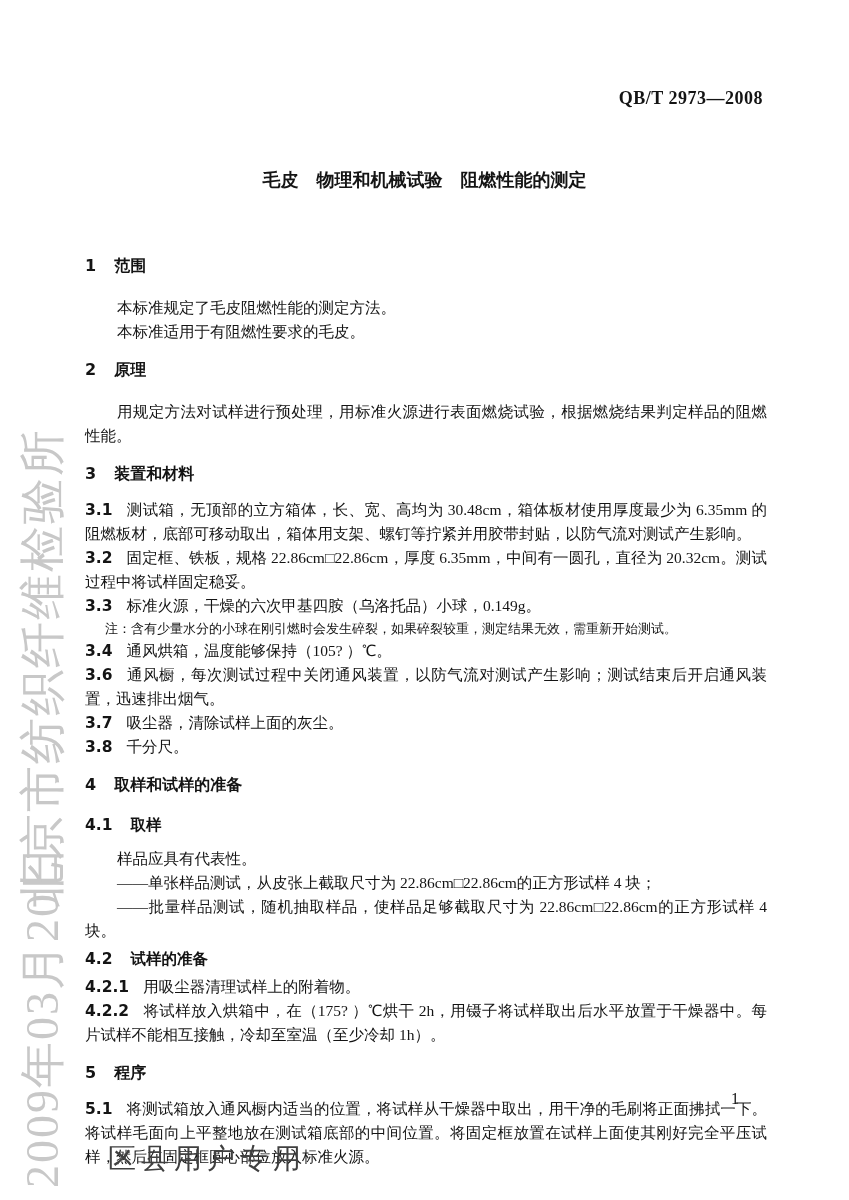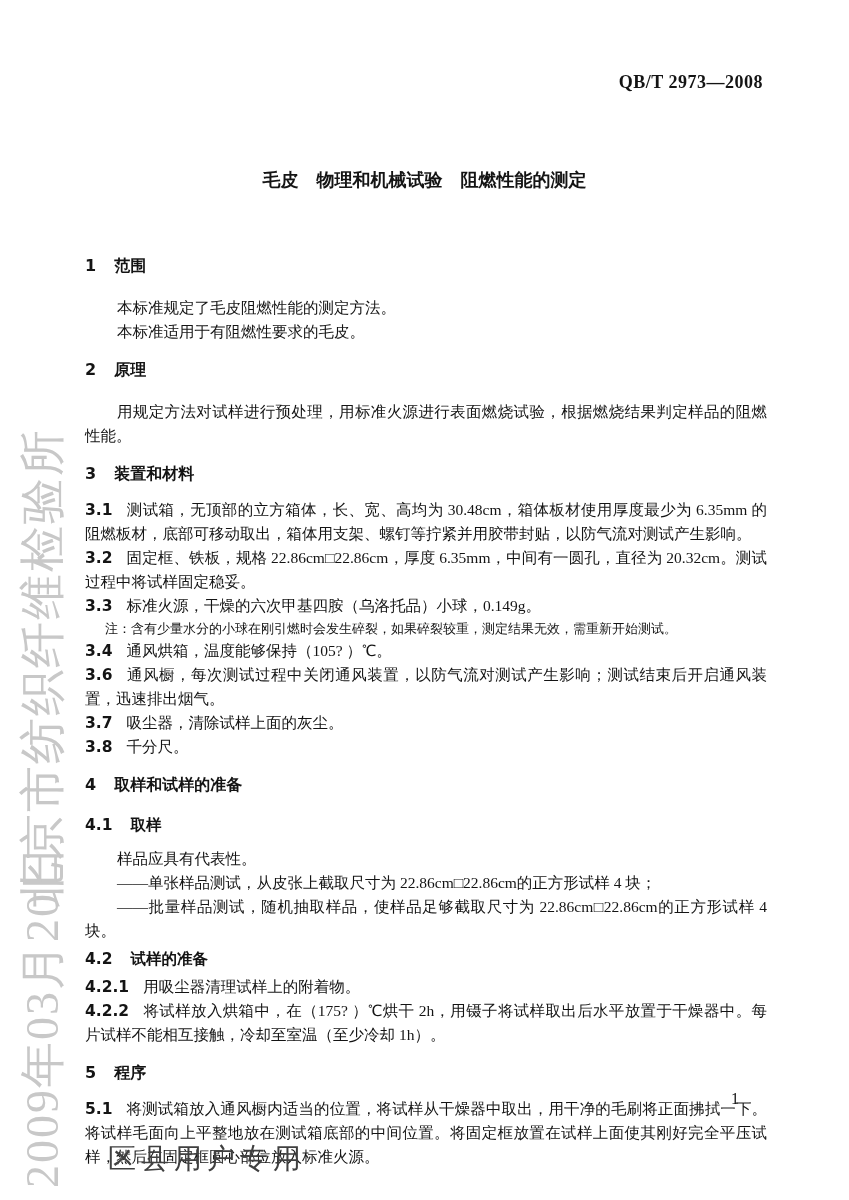--- a/index.html
+++ b/index.html
@@ -7,21 +7,21 @@
     position:relative;
     width:849px; height:1200px;
     margin:0 auto;
     background:#ffffff;
     overflow:hidden;
     font-family:"Liberation Serif", serif;
     color:#141414;
   }
   
   .std-code {
-    position:absolute; top:72px; right:86px;
+    position:absolute; top:88px; right:86px;
     font-size:18px; font-weight:bold;
     font-family:"Liberation Serif", serif;
     letter-spacing:0.5px;
   }
   
   .doc-title {
     position:absolute; top:168px; left:0; width:100%;
     text-align:center;
     font-size:18px; font-weight:bold;
     font-family:"DejaVu Sans", sans-serif;

